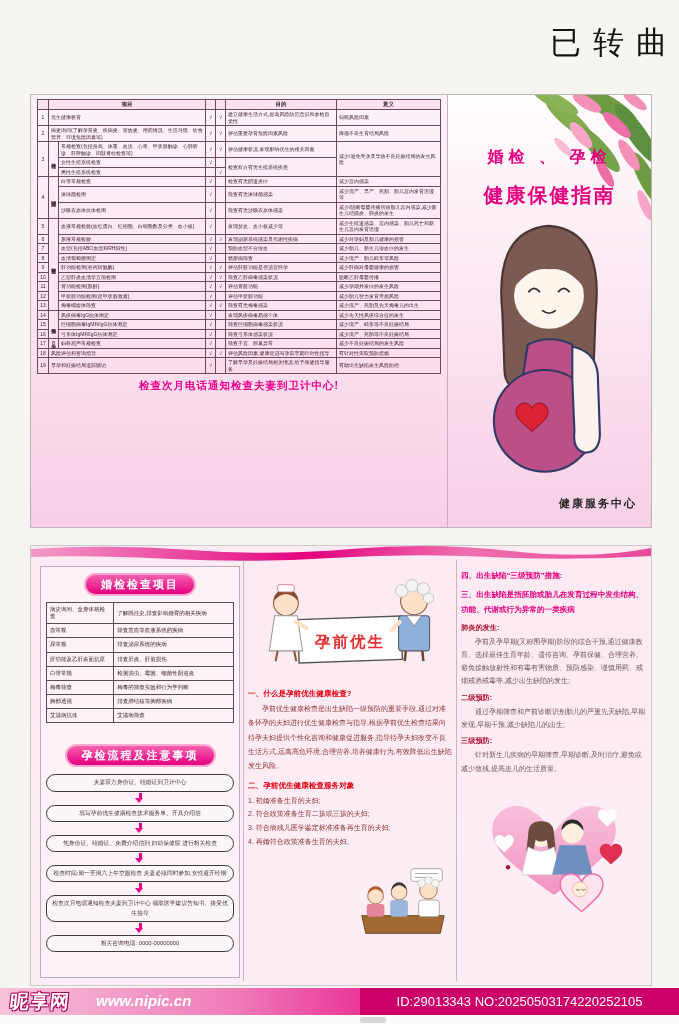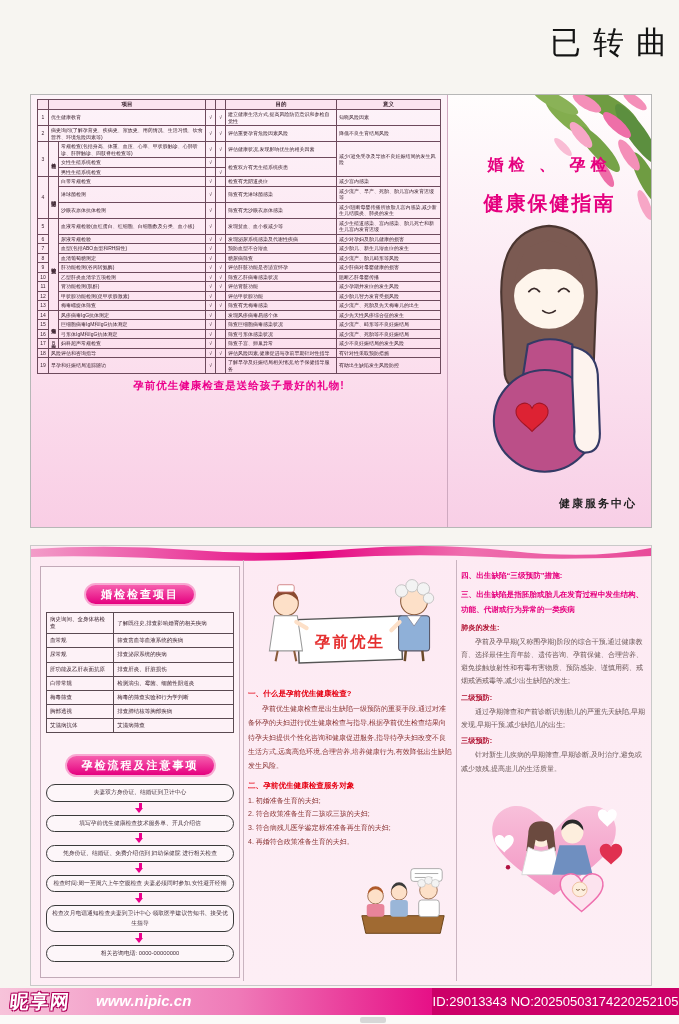--- a/index.html
+++ b/index.html
@@ -15,32 +15,32 @@
   .p1-title{color:#ec008c;font-weight:bold;font-size:17px;text-align:center;letter-spacing:1px;margin:1px 0 4px;}
   table.service{border-collapse:collapse;width:403px;table-layout:fixed;font-size:5px;color:#3c2430;}
   .service th,.service td{border:0.7px solid #6d4a5c;padding:1px 2px;line-height:1.3;vertical-align:middle;overflow:hidden;}
   .service th{font-size:5.5px;background:#fbe3ef;}
   .c{text-align:center;} .l{text-align:left;}
   .g{writing-mode:vertical-rl;text-orientation:upright;text-align:center;padding:1px 0;line-height:1;}
   .tagline{color:#ec008c;font-weight:bold;font-size:10.5px;text-align:center;letter-spacing:1px;margin-top:5px;}
   .p1-right{position:relative;width:204px;overflow:hidden;
        background:linear-gradient(180deg,#fffdfd 0%,#fcebf4 40%,#f8cfe6 100%);}
   .cover-flowers{position:absolute;top:-6px;right:-8px;}
-  .cover-title{position:absolute;top:60px;left:0;width:100%;text-align:center;color:#e5007f;font-weight:bold;}
+  .cover-title{position:absolute;top:52px;left:0;width:100%;text-align:center;color:#e5007f;font-weight:bold;}
   .cover-title .t1{font-size:16px;letter-spacing:5px;}
   .cover-title .t2{font-size:20px;letter-spacing:2px;margin-top:14px;}
   .cover-woman{position:absolute;top:116px;left:16px;}
   .cover-org{position:absolute;bottom:16px;right:14px;font-size:11px;font-weight:bold;color:#222;letter-spacing:2px;}
   
   #panel2{position:absolute;left:30px;top:545px;width:622px;height:441px;box-sizing:border-box;
        border:1px solid #c9c9c9;background:linear-gradient(180deg,#fdeaf3 0%,#fdeef5 100%);}
   .wave{position:absolute;top:-1px;left:0;}
   .fold{position:absolute;top:14px;bottom:4px;width:1px;background:#c9b4c0;}
   .col-l{position:absolute;left:9px;top:20px;width:200px;height:412px;box-sizing:border-box;
-       border:1px solid #c2aab8;background:#fdf2f7;padding:16px 5px;}
+       border:1px solid #c2aab8;background:#fdf2f7;padding:6px 5px;}
   .badge{margin:0 auto;width:max-content;padding:2px 15px;border-radius:12px;border:2px solid #f8a9d2;
        background:linear-gradient(180deg,#f65fae,#e5007f);color:#fff;font-weight:bold;font-size:11px;letter-spacing:2px;}
   table.marry{border-collapse:collapse;width:100%;margin-top:6px;font-size:5.5px;color:#3c2430;table-layout:fixed;}
   .marry th,.marry td{border:0.8px solid #5a4a52;padding:3px;line-height:1.3;}
   .marry th{font-size:9px;letter-spacing:4px;padding:2px;}
   .flow{margin-top:21px;}
   .fbox{border:1.3px solid #3a3a3a;border-radius:9px;padding:3px 5px;font-size:5.8px;line-height:1.6;
        color:#46323e;text-align:center;background:rgba(255,255,255,0.3);}
   .farrow{position:relative;width:3px;height:5px;background:#ec008c;margin:1px auto 7px;}
   .farrow::after{content:"";position:absolute;top:5px;left:-3.2px;border-left:4.6px solid transparent;
@@ -57,21 +57,21 @@
   .cartoon{display:block;margin:2px auto 0;}
   .consult{position:absolute;right:0;top:300px;}
   .hearts{display:block;margin:4px auto 0;}
   
   #wm{position:absolute;left:0;top:988px;width:679px;height:27px;
        background:linear-gradient(90deg,#f7c3da 0%,#ef7ab8 35%,#e5007f 68%,#e5007f 100%);}
   .wm-logo{position:absolute;left:10px;top:1px;font-size:19px;font-weight:bold;color:#fff;
        transform:skewX(-6deg);letter-spacing:1px;
        text-shadow:1px 1px 0 #b0005a,-1px -1px 0 #b0005a,1px -1px 0 #b0005a,-1px 1px 0 #b0005a;}
   .wm-url{position:absolute;left:96px;top:4px;font-size:15px;font-weight:bold;font-style:italic;color:#fff;}
-  .wm-id{position:absolute;right:0;top:0;height:27px;width:247px;background:#cc0068;
+  .wm-id{position:absolute;right:0;top:0;height:27px;width:319px;background:#cc0068;
        display:flex;align-items:center;justify-content:center;font-size:13px;color:#fff;}
   .bottom-strip{position:absolute;left:0;top:1015px;width:679px;height:9px;background:#fbfaf8;}
   .scroll-tab{position:absolute;left:360px;top:1017px;width:26px;height:6px;border-radius:2px;background:#d7d7d7;}
 </style>
 </head>
 <body>
 
 <div class="doc-title">已转曲</div>
 
 <div id="panel1">
@@ -272,21 +272,21 @@
       <tr>
         <td class="c">19</td>
         <td class="l" colspan="2">早孕和妊娠结局追踪随访</td>
         <td class="c">√</td>
         <td class="c"></td>
         <td class="l">了解早孕及妊娠结局相关情况,给予保健指导服务</td>
         <td class="l">有助出生缺陷发生风险防控</td>
       </tr>
     </tbody>
       </table>
-    <div class="tagline">孕前优生健康检查是送给孩子最好的礼物!</div>
+    <div class="tagline">检查次月电话通知检查夫妻到卫计中心!</div>
   </div>
 
   <div class="p1-right">
     <svg class="cover-flowers" width="200" height="150" viewBox="0 0 200 150">
       <g stroke="none">
         <ellipse cx="150" cy="18" rx="34" ry="10" fill="#6f9c42" transform="rotate(32 150 18)"></ellipse>
         <ellipse cx="110" cy="30" rx="30" ry="8" fill="#83ad4e" transform="rotate(40 110 30)"></ellipse>
         <ellipse cx="178" cy="45" rx="36" ry="9" fill="#5c8f3f" transform="rotate(55 178 45)"></ellipse>
         <ellipse cx="140" cy="60" rx="30" ry="8" fill="#76a348" transform="rotate(48 140 60)"></ellipse>
         <ellipse cx="188" cy="90" rx="30" ry="8" fill="#6f9c42" transform="rotate(62 188 90)"></ellipse>

